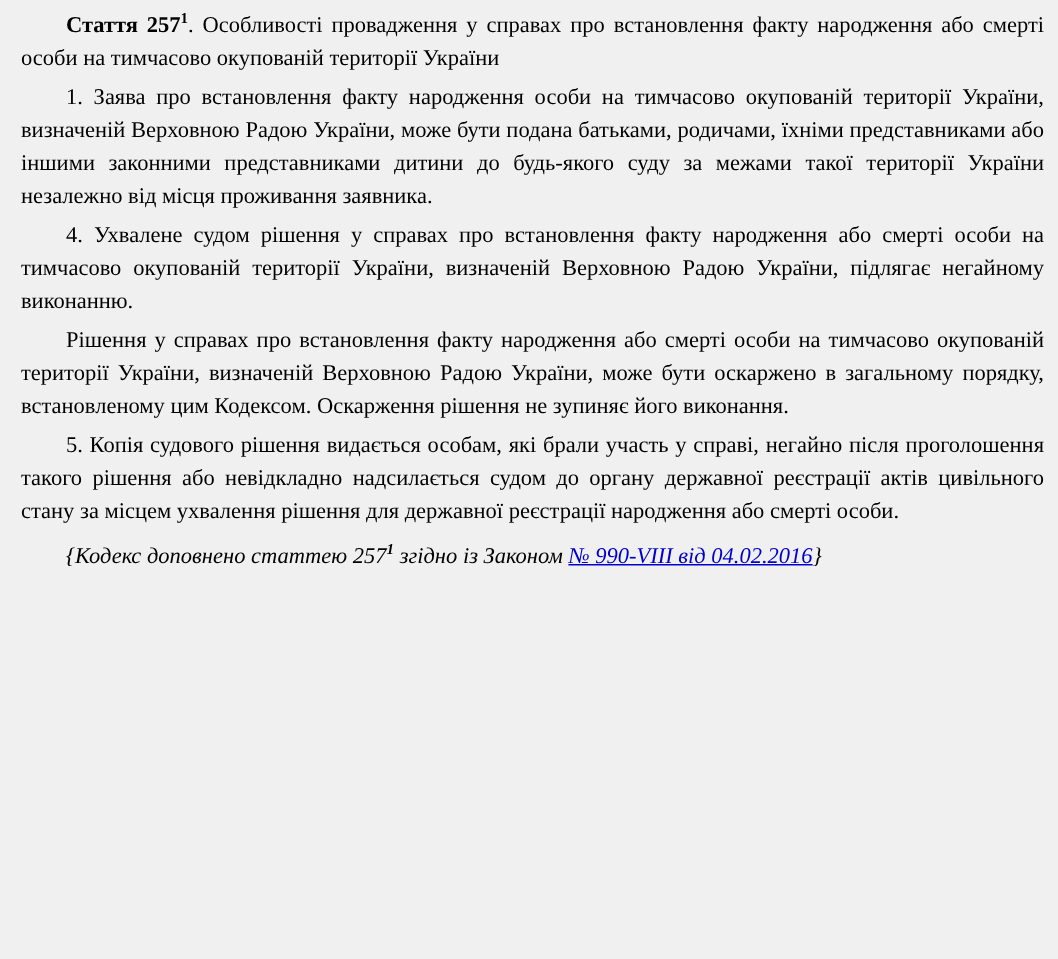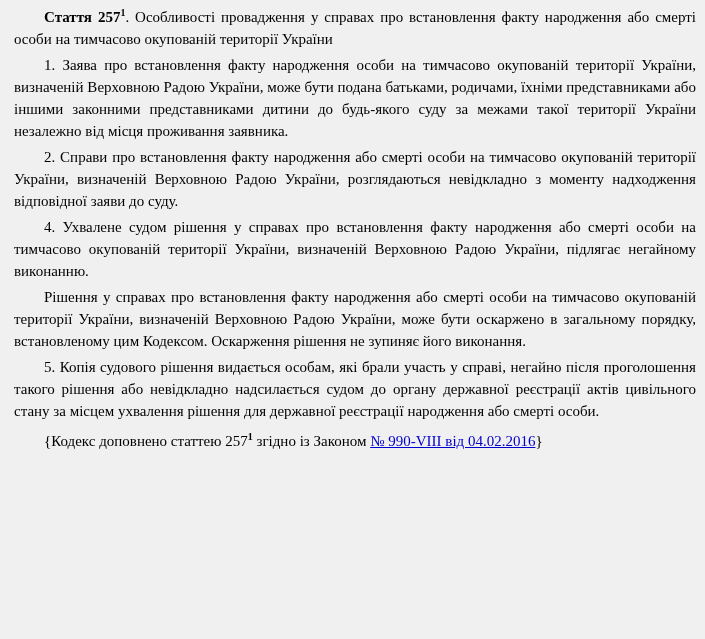--- a/index.html
+++ b/index.html
@@ -31,41 +31,41 @@
     text-align:justify;
   }
   .title-bold{font-weight:bold;}
   sup{
     font-size:10px;
     line-height:0;
     vertical-align:super;
   }
   .title-bold sup{font-weight:bold;}
   p.note{
+    font-style:italic;
     text-align:left;
     margin-top:8px;
   }
   p.note sup{font-weight:bold;}
   p.note a{
     color:var(--link);
     text-decoration:underline;
     cursor:pointer;
   }
 </style>
 </head>
 <body>
 
 <div class="page">
 
   <p>
     <span class="title-bold"><span>Стаття 257</span><sup>1</sup></span><span>. Особливості провадження у справах про встановлення факту народження або смерті особи на тимчасово окупованій території України</span>
   </p>
 
   <p>1. Заява про встановлення факту народження особи на тимчасово окупованій території України, визначеній Верховною Радою України, може бути подана батьками, родичами, їхніми представниками або іншими законними представниками дитини до будь-якого суду за межами такої території України незалежно від місця проживання заявника.</p>
-  <p>2. Справи про встановлення факту народження або смерті особи на тимчасово окупованій території України, визначеній Верховною Радою України, розглядаються невідкладно з моменту надходження відповідної заяви до суду.</p>
   <p>4. Ухвалене судом рішення у справах про встановлення факту народження або смерті особи на тимчасово окупованій території України, визначеній Верховною Радою України, підлягає негайному виконанню.</p>
   <p>Рішення у справах про встановлення факту народження або смерті особи на тимчасово окупованій території України, визначеній Верховною Радою України, може бути оскаржено в загальному порядку, встановленому цим Кодексом. Оскарження рішення не зупиняє його виконання.</p>
   <p>5. Копія судового рішення видається особам, які брали участь у справі, негайно після проголошення такого рішення або невідкладно надсилається судом до органу державної реєстрації актів цивільного стану за місцем ухвалення рішення для державної реєстрації народження або смерті особи.</p>
 
   <p class="note">
     <span>{Кодекс доповнено статтею 257</span><sup>1</sup><span> згідно із Законом </span><a href="#">№ 990-VIII від 04.02.2016</a><span>}</span>
   </p>
 
 </div>
 

